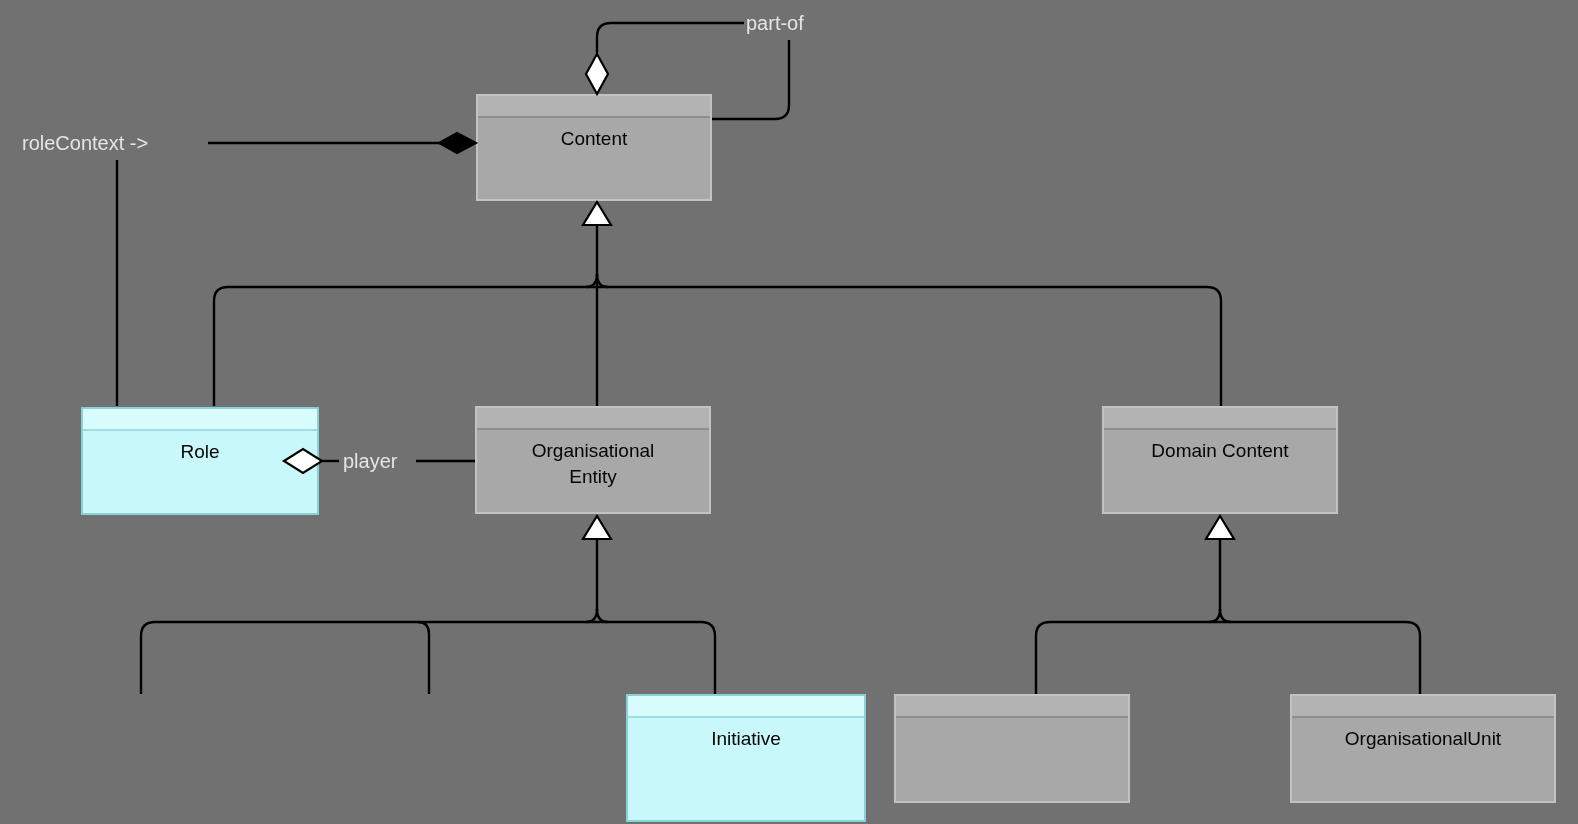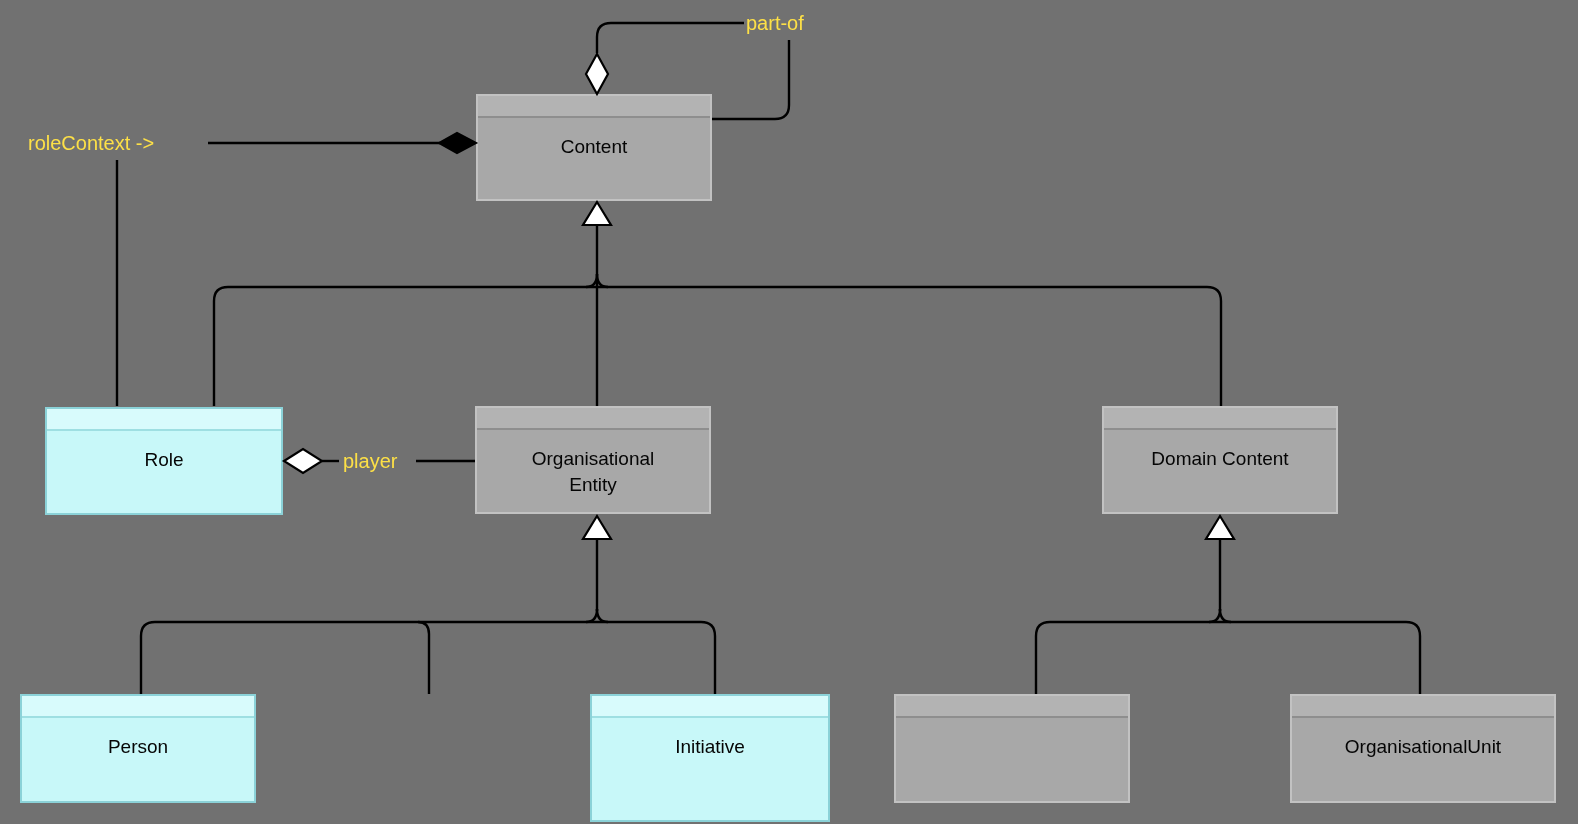--- a/index.html
+++ b/index.html
@@ -22,37 +22,38 @@
   .uml-box{
     position:absolute;box-sizing:border-box;z-index:2;
   }
   .uml-box.gray{
     background:var(--gray-fill,#a8a8a8);
     border:2px solid var(--gray-border,#c2c2c2);
   }
   .uml-box.cyan{
     background:var(--cyan-fill,#c8f8f9);
     border:2px solid var(--cyan-border,#8bd2d8);
+    margin-left:36px;
   }
   .uml-box .strip{height:20px;}
   .uml-box.gray .strip{background:var(--gray-strip,#b3b3b3);border-bottom:2px solid var(--gray-sep,#8e8e8e);}
   .uml-box.cyan .strip{background:var(--cyan-strip,#d8fbfc);border-bottom:2px solid var(--cyan-sep,#9edfe2);}
   .uml-box .title{
     text-align:center;
     font-size:19px;
     line-height:26px;
-    padding-top:16px;
+    padding-top:8px;
     color:#050505;
   }
   .uml-box .title.narrow{max-width:160px;margin:0 auto;}
 
   .edge-label{
     position:absolute;z-index:4;
     font-size:20px;line-height:22px;
-    white-space:nowrap;color:#fde047;
+    white-space:nowrap;color:#e5e5e5;
   }
 </style>
 </head>
 <body>
 
 <div class="stage">
 
   <svg class="connectors" viewBox="0 0 1578 824">
 
     <g>
@@ -112,39 +113,35 @@
   <div class="uml-box gray" style="left:475px;top:406px;width:236px;height:108px">
     <div class="strip"></div>
     <div class="title narrow">Organisational Entity</div>
   </div>
 
   <div class="uml-box gray" style="left:1102px;top:406px;width:236px;height:108px">
     <div class="strip"></div>
     <div class="title">Domain Content</div>
   </div>
 
-  <div class="uml-box cyan" style="left:20px;top:694px;width:236px;height:109px">
-    <div class="strip"></div>
-    <div class="title">Person</div>
-  </div>
 
 
   <div class="uml-box cyan" style="left:590px;top:694px;width:240px;height:128px">
     <div class="strip"></div>
     <div class="title">Initiative</div>
   </div>
 
   <div class="uml-box gray" style="left:894px;top:694px;width:236px;height:109px">
     <div class="strip"></div>
   </div>
 
   <div class="uml-box gray" style="left:1290px;top:694px;width:266px;height:109px">
     <div class="strip"></div>
     <div class="title">OrganisationalUnit</div>
   </div>
 
   <div class="edge-label" style="left:746px;top:12px">part-of</div>
 
-  <div class="edge-label" style="left:28px;top:132px">roleContext -&gt;</div>
+  <div class="edge-label" style="left:22px;top:132px">roleContext -&gt;</div>
 
   <div class="edge-label" style="left:343px;top:450px">player</div>
 
 </div>
 
 </body></html>

